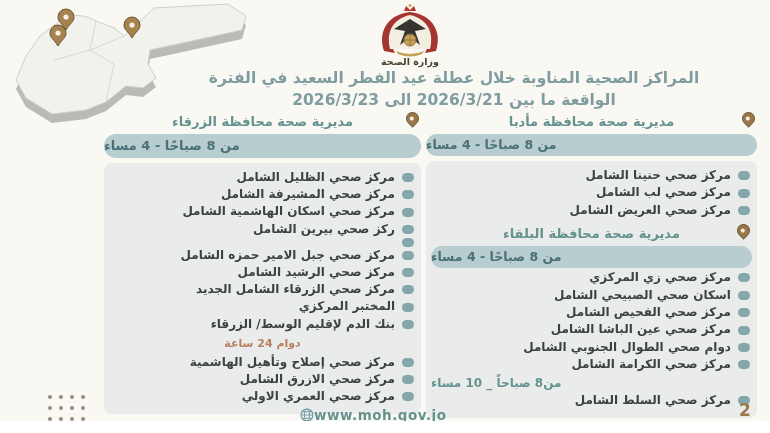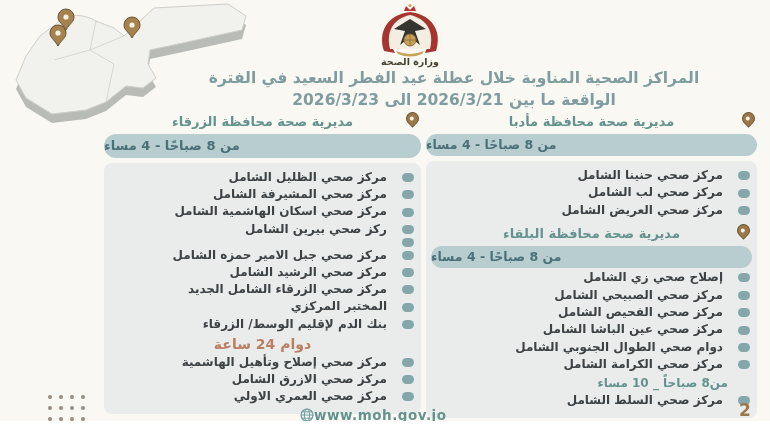--- a/index.html
+++ b/index.html
@@ -47,32 +47,32 @@
     border-radius:12px;background:var(--pill_bg,#b7cdcf);
     color:var(--pill_text,#4a7078);text-align:left;font-weight:bold;
   }
   .pill-lg{height:24px;line-height:24px;font-size:13px;}
   .pill-sm{height:22px;line-height:22px;font-size:12.5px;}
   .panel{
     background:var(--panel,#e9eceb);border-radius:8px;
     margin-top:5px;padding:5px 5px 8px;
   }
   ul.center-list{list-style:none;margin:0;padding:1px 2px;}
-  .center-item{display:flex;align-items:center;gap:15px;}
+  .center-item{display:flex;align-items:center;gap:7px;}
   .col-left .center-item{line-height:17.2px;}
   .col-right .center-item{line-height:17.4px;}
   .bullet{flex:none;width:12px;height:9px;border-radius:5px;background:var(--bullet,#85a7ac);}
   .item-text{font-size:12px;font-weight:bold;color:#3d4245;white-space:nowrap;}
   .note-warm{
-    color:var(--note_warm,#ba7f60);font-size:14px;font-weight:bold;
+    color:var(--note_warm,#ba7f60);font-size:11px;font-weight:bold;
     text-align:center;line-height:16px;margin:2px 0 1px;
   }
   .note-teal{
     color:var(--accent_teal,#76a0a5);font-size:12px;font-weight:bold;
-    text-align:right;padding-right:24px;line-height:16px;
+    text-align:left;padding-right:24px;line-height:16px;
   }
   .sub-header{margin-top:4px;}
   
   .footer{
     position:absolute;left:300px;top:407px;display:flex;direction:ltr;
     align-items:center;gap:0;color:var(--accent_teal,#6f9ca1);
     font-size:13.5px;font-weight:bold;letter-spacing:0.5px;z-index:5;
   }
   .page-number{
     position:absolute;left:739px;top:400px;font-size:17px;font-weight:bold;
@@ -227,25 +227,25 @@
           </li>
         </ul>
       <div class="header-row sub-header">
         <span class="pin"></span>
         <span class="header-text">مديرية صحة محافظة البلقاء</span>
       </div>
       <div class="pill pill-sm">من 8 صباحًا - 4 مساء</div>
       <ul class="center-list">
           <li class="center-item">
             <span class="bullet"></span>
-            <span class="item-text">إصلاح صحي زي الشامل</span>
-          </li>
-          <li class="center-item">
-            <span class="bullet"></span>
-            <span class="item-text">مركز صحي الصبيحي الشامل</span>
+            <span class="item-text">مركز صحي زي المركزي</span>
+          </li>
+          <li class="center-item">
+            <span class="bullet"></span>
+            <span class="item-text">اسكان صحي الصبيحي الشامل</span>
           </li>
           <li class="center-item">
             <span class="bullet"></span>
             <span class="item-text">مركز صحي الفحيص الشامل</span>
           </li>
           <li class="center-item">
             <span class="bullet"></span>
             <span class="item-text">مركز صحي عين الباشا الشامل</span>
           </li>
           <li class="center-item">

